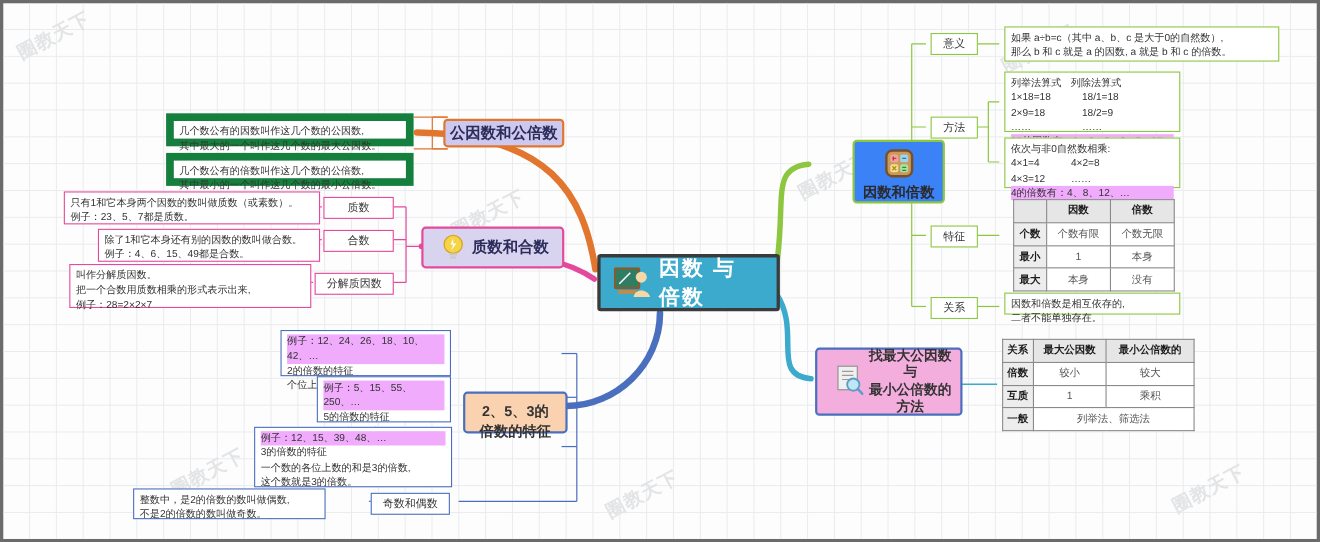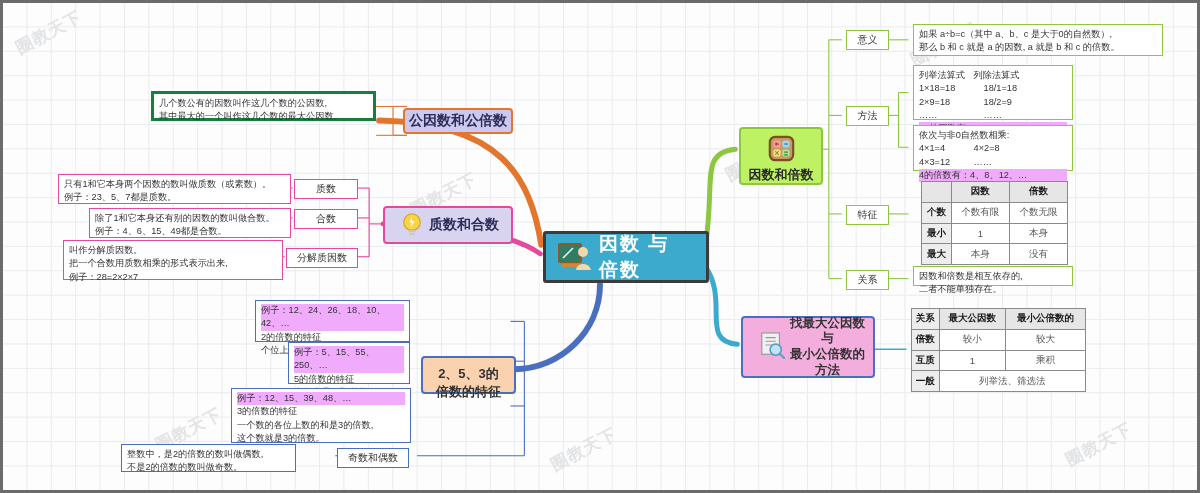--- a/index.html
+++ b/index.html
@@ -37,30 +37,30 @@
   .central .ttl{color:#fff;font-size:19px;font-weight:bold;letter-spacing:2px;}
 
   
   .topic{
     border-radius:4px;display:flex;align-items:center;justify-content:center;
     gap:6px;text-align:center;font-weight:bold;
   }
   .topic.purple{background:#cdc9ee;border:2px solid #e2762f;color:#2c2c5a;font-size:14px;}
   .topic.lav{background:#d8d4f0;border:2px solid #e4499a;color:#2c2c5a;font-size:14px;padding-left:4px;}
   .topic.peach{background:#fbd2b0;border:2px solid #4a6fbf;color:#333;font-size:13px;line-height:1.35;display:block;padding-top:7px;}
-  .topic.green{background:#bef264;border:2px solid #8dc63f;color:#2a2a2a;font-size:13px;display:block;padding-top:6px;}
+  .topic.green{background:#3b82f6;border:2px solid #8dc63f;color:#2a2a2a;font-size:13px;display:block;padding-top:6px;margin-left:36px;}
   .topic.pink{background:#f4aede;border:2px solid #4a6fbf;color:#333;font-size:12.5px;line-height:1.25;
               display:flex;align-items:center;justify-content:flex-end;gap:3px;padding-right:8px;}
 
   
   .leaf{
     background:#fff;font-size:9.2px;color:#333;line-height:1.45;
     padding:3px 5px;box-sizing:border-box;
   }
-  .leaf.o{border:3px solid #15803d;}
+  .leaf.o{border:7px solid #15803d;margin-top:12px;}
   .leaf.p{border:1px solid #e4499a;}
   .leaf.b{border:1px solid #4a6fbf;}
   .leaf.g{border:1px solid #8dc63f;}
   .leaf .hl{background:#f0abfc;}
 
   
   .lbl{
     background:#fff;display:flex;align-items:center;justify-content:center;
     font-size:10px;color:#333;
   }
@@ -166,20 +166,24 @@
   </div>
 
   <div class="node topic purple" style="left:400px;top:105px;width:110px;height:26px;">
     <span>公因数和公倍数</span>
   </div>
 
   <div class="node leaf o" style="left:148px;top:88px;width:225px;height:30px;">
     <div>几个数公有的因数叫作这几个数的公因数,</div>
     <div>其中最大的一个叫作这几个数的最大公因数。</div>
   </div>
+  <div class="node leaf o" style="left:148px;top:124px;width:225px;height:30px;">
+    <div>几个数公有的倍数叫作这几个数的公倍数,</div>
+    <div>其中最小的一个叫作这几个数的最小公倍数。</div>
+  </div>
 
   <div class="node topic lav" style="left:380px;top:203px;width:130px;height:38px;">
     <span style="flex:0 0 auto;">
       <svg viewBox="0 0 24 26" width="22" height="24">
         <circle cx="12" cy="11" r="9" fill="#f6d44a" stroke="#d8a520" stroke-width="1.3"></circle>
         <path d="M12 5 L9.5 11 L12 11 L10 17 L15 10 L12 10 Z" fill="#fff"></path>
         <rect x="8" y="20" width="8" height="2" fill="#c9c9c9"></rect>
         <rect x="9" y="23" width="6" height="2" fill="#c9c9c9"></rect>
       </svg>
     </span>

